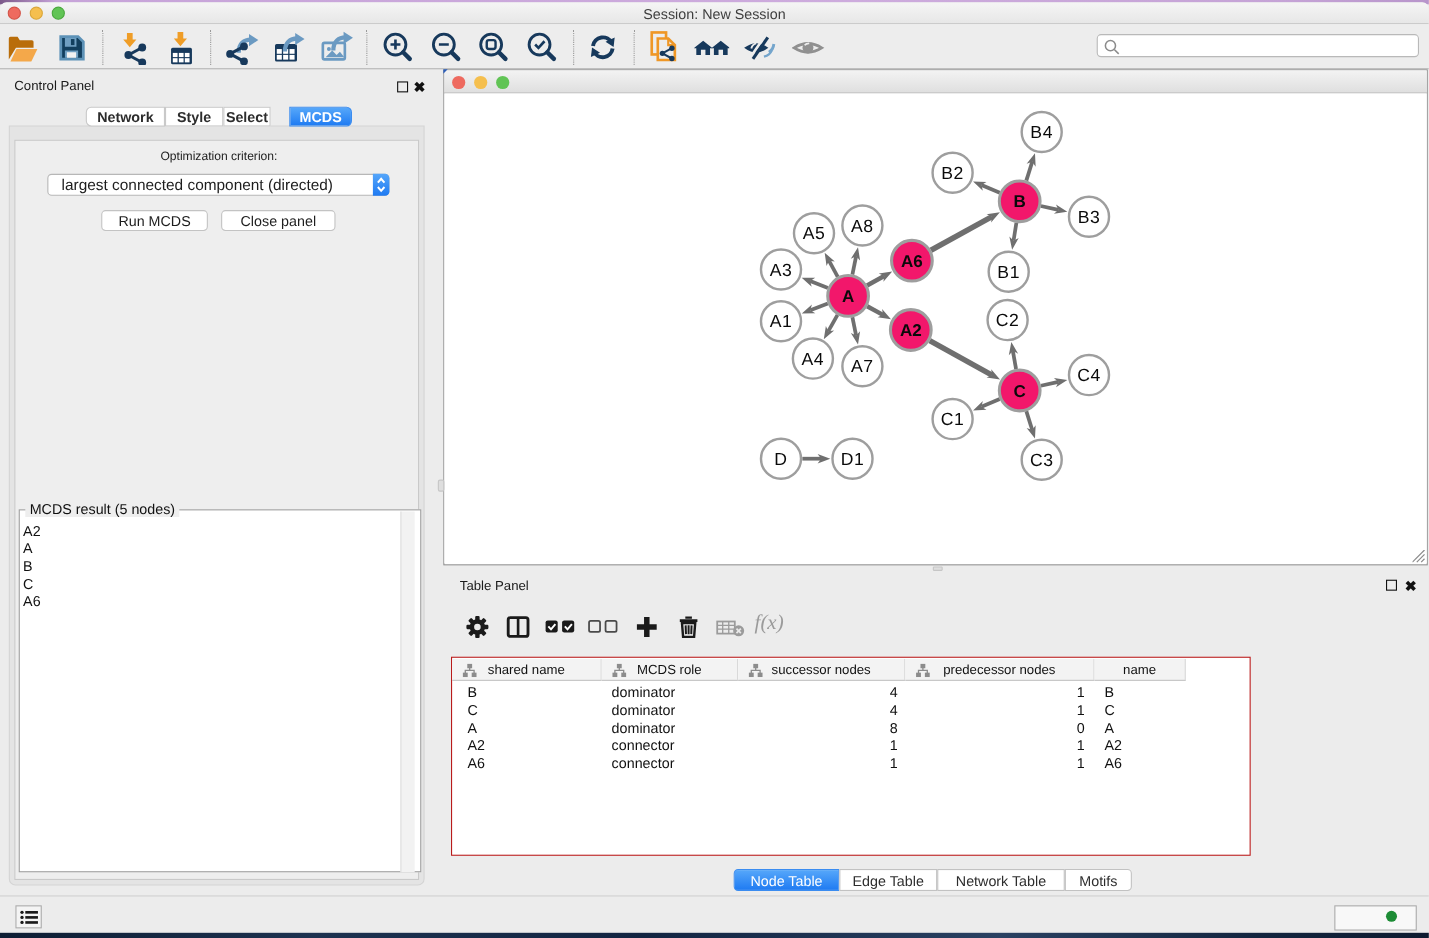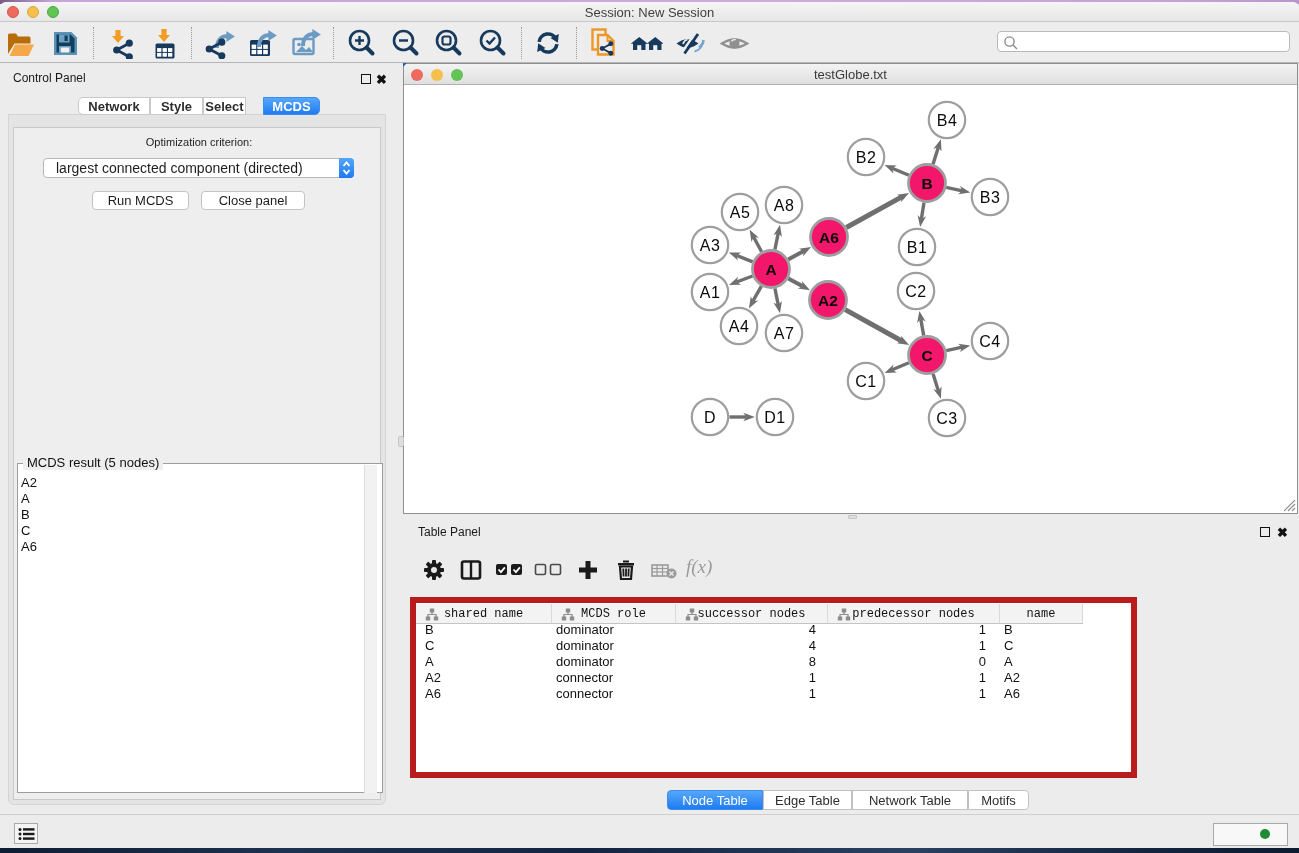--- a/index.html
+++ b/index.html
@@ -64,21 +64,21 @@
 #nettitle .title { position:absolute; left:0; right:0; top:3px; text-align:center;
   font-size:13px; color:#3a3a3a; }
 #netcanvas { position:absolute; left:0; top:21px; width:893px; height:427px; background:#fff; }
 #netfocus { position:absolute; left:-1px; top:-1px; width:0; height:0;
   border-top:4px solid #2e5fb8; border-right:4px solid transparent; }
 
 #tpTitle { position:absolute; left:418px; top:523px; font-size:12px; color:#1a1a1a; }
 #tpToolbar { position:absolute; left:418px; top:554px; width:873px; height:32px; }
 .tpi { position:absolute; top:2px; }
 #tbl { position:absolute; left:410px; top:595px; width:727px; height:181px;
-  background:#fff; border:6px solid #b91c1c;font-family:Liberation Mono, monospace; }
+  background:#fff; border:1px solid #b91c1c; }
 .hcell { position:absolute; top:1px; height:20px; background:#f3f3f3;
   border-right:1px solid #d9d9d9; border-bottom:1px solid #c4c4c4;
   display:flex; align-items:center; justify-content:center; }
 .hico { position:absolute; left:9px; top:4px; }
 .htxt { font-size:12px; color:#111; }
 .cell { position:absolute; font-size:13px; color:#111; height:16px; line-height:16px; }
 .btab { position:absolute; top:788px; height:20px; background:#fff;
   border:1px solid #c2c2c2; margin-left:-1px; font-size:13px; color:#2d2d2d;
   text-align:center; line-height:19px; }
 .btab.sel { background:linear-gradient(#56a7fa,#1f7bf2); color:#fff; border-color:#3a8cf0; }
@@ -278,21 +278,20 @@
           <div style="position:absolute;left:3px;top:75px">A6</div>
         </div>
   </div>
   <div id="mcdsTitle">MCDS result (5 nodes)</div>
 
   <div id="netwin">
     <div id="nettitle">
       <div class="tl" style="left:7px;top:5px;background:#ee6a5f"></div>
       <div class="tl" style="left:27px;top:5px;background:#f5bf4e"></div>
       <div class="tl" style="left:47px;top:5px;background:#61c455"></div>
-      <div class="title">testGlobe.txt</div>
     </div>
     <div id="netcanvas">
           <svg id="graph" width="893" height="427" style="position:absolute;left:0;top:0">
             <line x1="357.6" y1="166.7" x2="349.6" y2="152.0" stroke="#6f6f6f" stroke-width="3.4"></line>
             <polygon points="345.7,144.7 354.9,152.8 349.6,152.0 347.4,156.9" fill="#6f6f6f"></polygon>
             <line x1="370.9" y1="164.7" x2="374.3" y2="147.9" stroke="#6f6f6f" stroke-width="3.4"></line>
             <polygon points="376.0,139.8 377.9,151.9 374.3,147.9 369.5,150.2" fill="#6f6f6f"></polygon>
             <line x1="348.7" y1="176.8" x2="332.5" y2="170.4" stroke="#6f6f6f" stroke-width="3.4"></line>
             <polygon points="324.8,167.4 337.1,167.6 332.5,170.4 333.9,175.6" fill="#6f6f6f"></polygon>
             <line x1="348.6" y1="191.0" x2="332.6" y2="197.0" stroke="#6f6f6f" stroke-width="3.4"></line>

